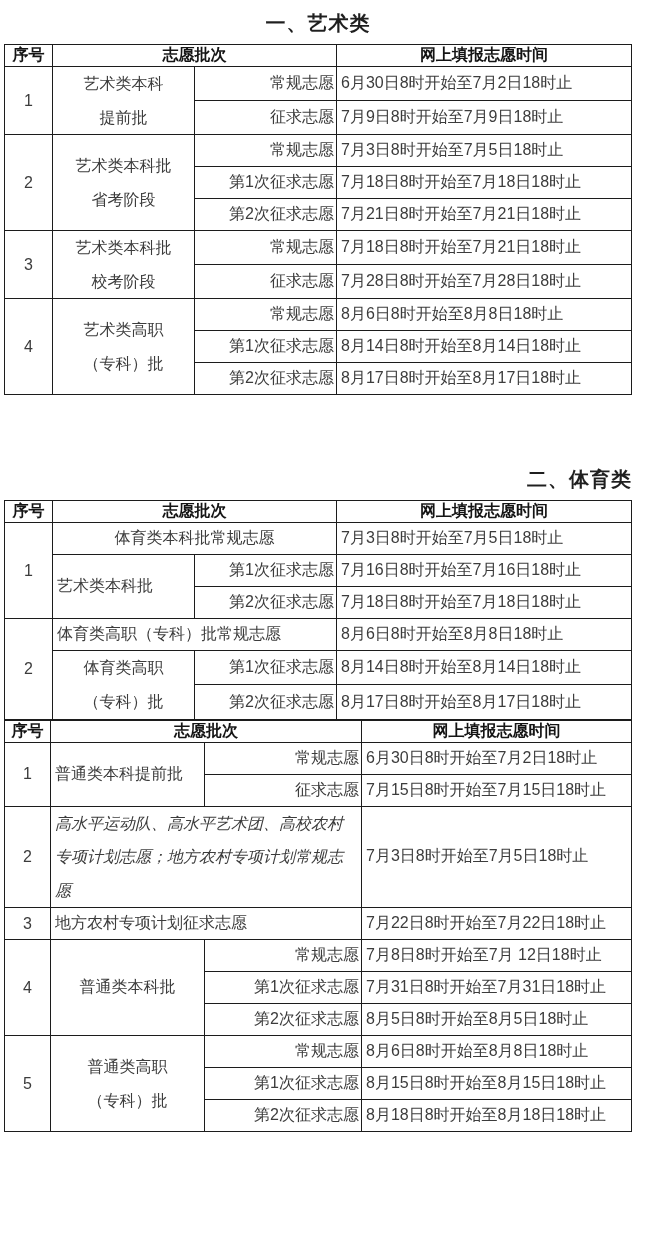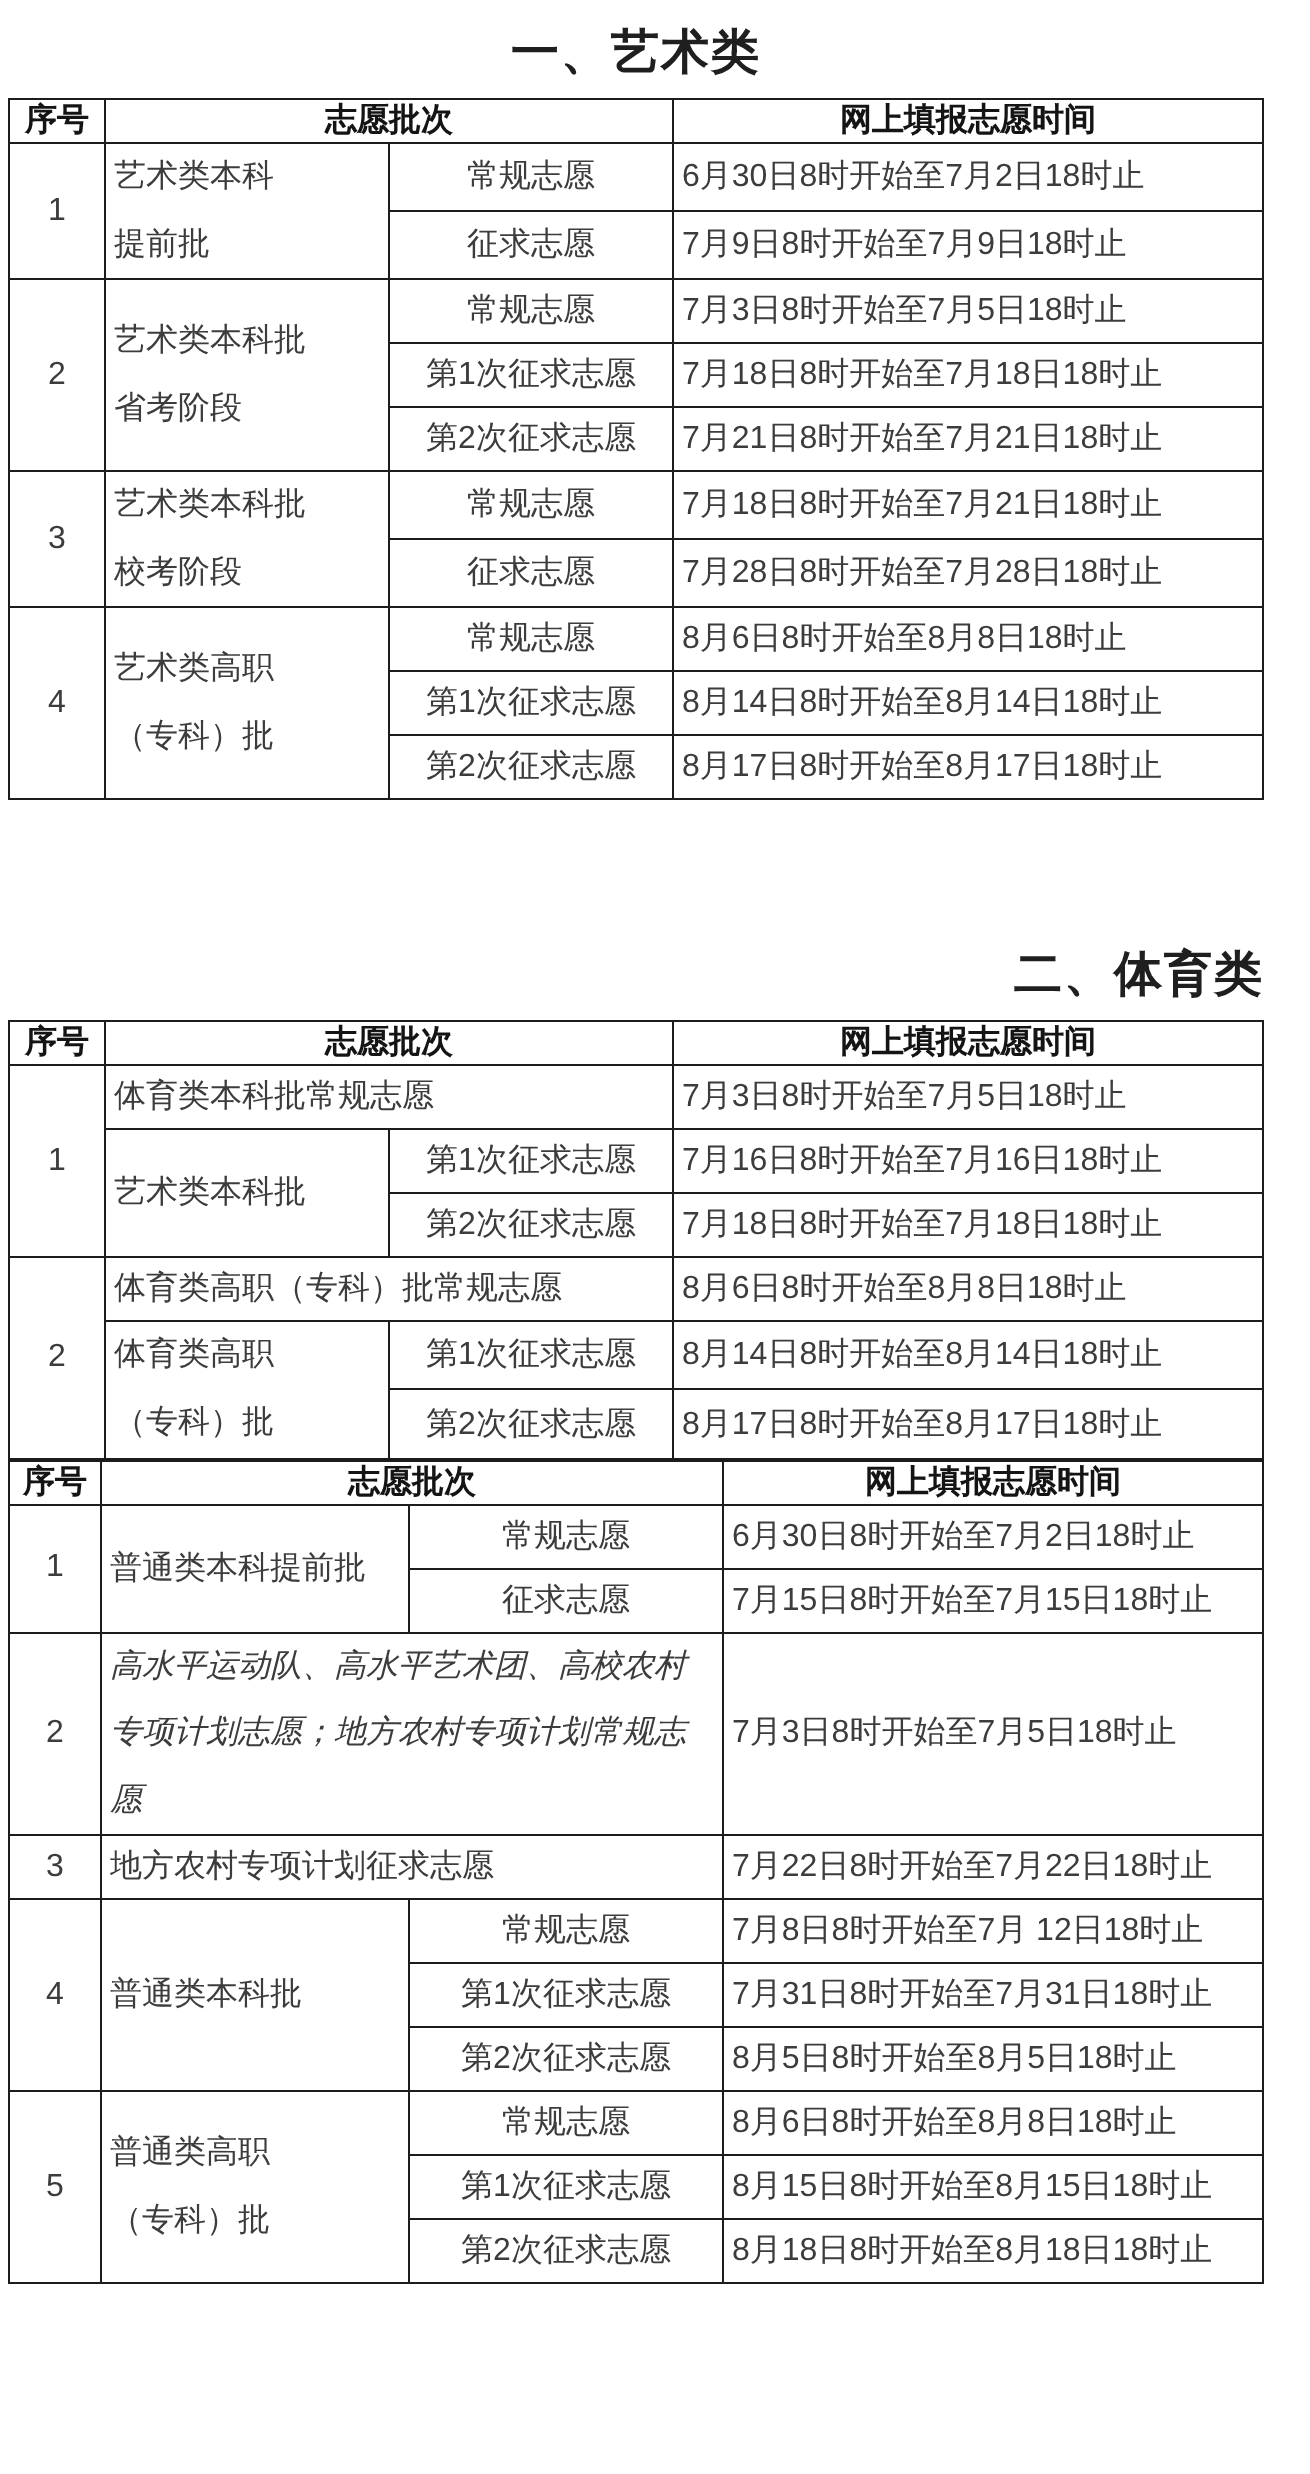--- a/index.html
+++ b/index.html
@@ -1,31 +1,31 @@
 <!DOCTYPE html>
 <html><head>
 <meta charset="utf-8">
 <style>
   html,body{margin:0;padding:0;background:#ffffff;}
   body{width:655px;height:1237px;font-family:"Liberation Sans",sans-serif;color:#3c3c3c;overflow:hidden;}
   .wrap{padding:10px 0 0 4px;}
-  .table-title{font-size:24px;font-weight:bold;color:#1f1f1f;text-align:center;width:628px;margin:0 0 7px 0;letter-spacing:1px;}
+  .table-title{font-size:20px;font-weight:bold;color:#1f1f1f;text-align:center;width:628px;margin:0 0 7px 0;letter-spacing:1px;}
   .section{margin:0;}
   .section + .section .table-title{margin-top:71px;text-align:right;}
   table{border-collapse:collapse;table-layout:fixed;width:628px;background:#fff;}
   th,td{border:1px solid #1c1c1c;padding:0 4px;font-size:16px;overflow:hidden;vertical-align:middle;}
   th{font-weight:bold;color:#141414;text-align:center;}
   thead tr{height:17px;}
   tbody tr{height:32px;}
   tr.h100{height:100px;}
   td.no{text-align:center;color:#3c3c3c;}
-  td.c{text-align:left;}
+  td.c{text-align:center;}
   td.l{text-align:left;}
   td.pre{white-space:pre-line;line-height:2.1;}
-  td.sub{text-align:center;padding:0 2px;}
+  td.sub{text-align:right;padding:0 2px;}
   td.time{text-align:left;padding:0 4px;margin-top:44px;}
   .t3 .wide-batch{line-height:2.1;font-style:italic;}
   col.c-no{width:48px;}
   col.c-batch{width:142px;}
   col.c-sub{width:142px;}
   .t3 col.c-no{width:46px;}
   .t3 col.c-batch{width:154px;}
   .t3 col.c-sub{width:157px;}
 </style>
 </head>

